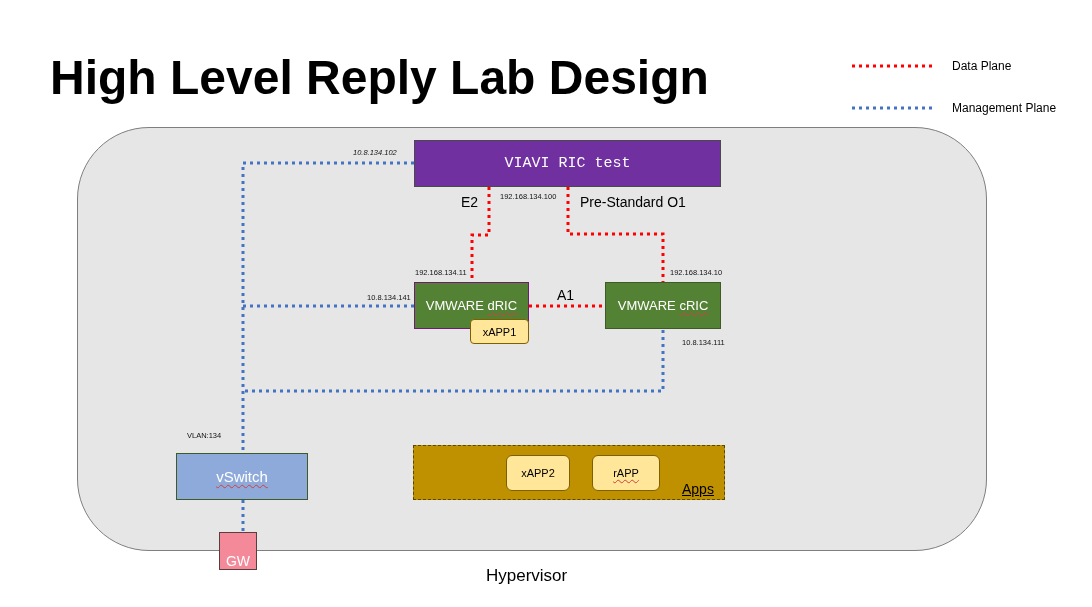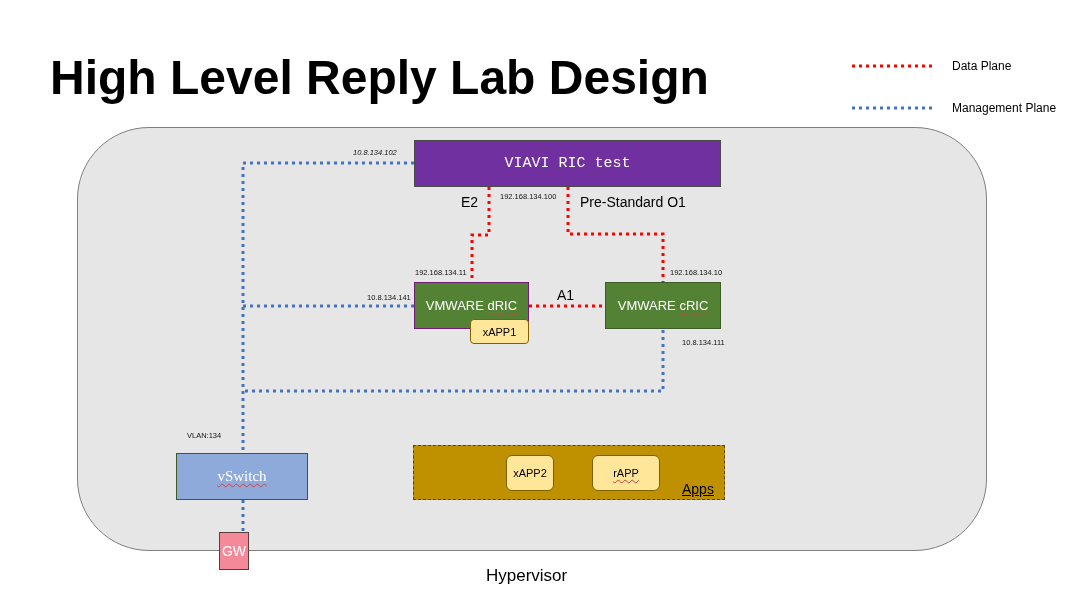--- a/index.html
+++ b/index.html
@@ -9,25 +9,25 @@
   .title { left: 50px; top: 50px; font-size: 48px; font-weight: bold; letter-spacing: 0px; white-space: nowrap; }
   .hyper { left: 77px; top: 127px; width: 910px; height: 424px; background: #e7e6e6;
            border: 1.5px solid #7f7f7f; border-radius: 72px; box-sizing: border-box; }
   .legend-label { font-size: 12px; white-space: nowrap; }
   .box { display: flex; align-items: center; justify-content: center; box-sizing: border-box;
          color: #ffffff; white-space: nowrap; }
   .viavi { left: 414px; top: 140px; width: 307px; height: 47px; background: #7030a0; border: 1px solid #4a4a4a; font-size: 15px; font-family: Liberation Mono, monospace; }
   .dric { left: 414px; top: 282px; width: 115px; height: 47px; background: #548235; border: 1px solid #701a75; font-size: 13px; }
   .cric { left: 605px; top: 282px; width: 116px; height: 47px; background: #548235; border: 1px solid #3d5a27; font-size: 13px; }
   .xapp1 { left: 470px; top: 319px; width: 59px; height: 25px; background: #ffe699; border: 1px solid #7f6000; border-radius: 4px; color: #000; font-size: 11px; }
-  .vswitch { left: 176px; top: 453px; width: 132px; height: 47px; background: #8eaadb; border: 1px solid #3d5a27; font-size: 15px; font-family: Liberation Serif, serif; }
-  .gw { left: 219px; top: 532px; width: 30px; height: 38px; background: #f4899a; border: 1px solid #5a3d3d; font-size: 14px; }
+  .vswitch { left: 176px; top: 453px; width: 132px; height: 47px; background: #8eaadb; border: 1px solid #3d5a27; font-size: 15px; }
+  .gw { left: 219px; top: 532px; width: 38px; height: 38px; background: #f4899a; border: 1px solid #5a3d3d; font-size: 14px; align-items: flex-end; }
   .apps { left: 413px; top: 445px; width: 312px; height: 55px; background: #bf9000; border: 1px dashed #5a4a00; box-sizing: border-box; }
   .appbox { background: #ffe699; border: 1px solid #7f6000; border-radius: 6px; color: #000; font-size: 11px; }
-  .xapp2 { left: 506px; top: 455px; width: 48px; height: 36px; }
+  .xapp2 { left: 506px; top: 455px; width: 64px; height: 36px; }
   .rapp { left: 592px; top: 455px; width: 68px; height: 36px; }
   .apps-label { left: 682px; top: 481px; font-size: 14px; text-decoration: underline; }
   .ip { font-size: 7.5px; white-space: nowrap; color: #111; }
   .iface { font-size: 14px; white-space: nowrap; }
   .hyper-label { left: 486px; top: 566px; font-size: 17px; }
   svg.lines { position: absolute; left: 0; top: 0; }
   .squiggle { text-decoration: underline wavy #d04040; text-decoration-thickness: 1px; text-underline-offset: 2px; }
 </style>
 </head>
 <body>

